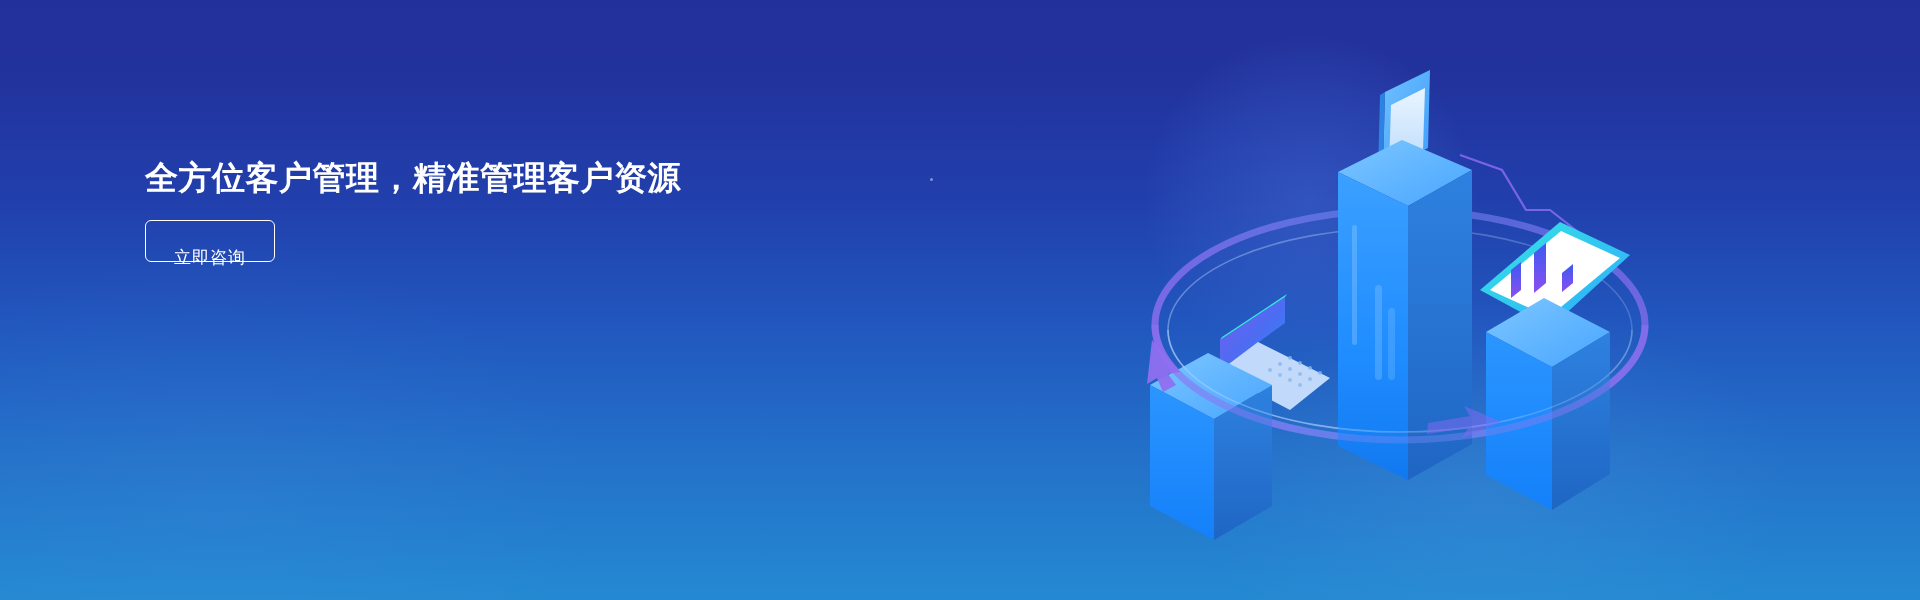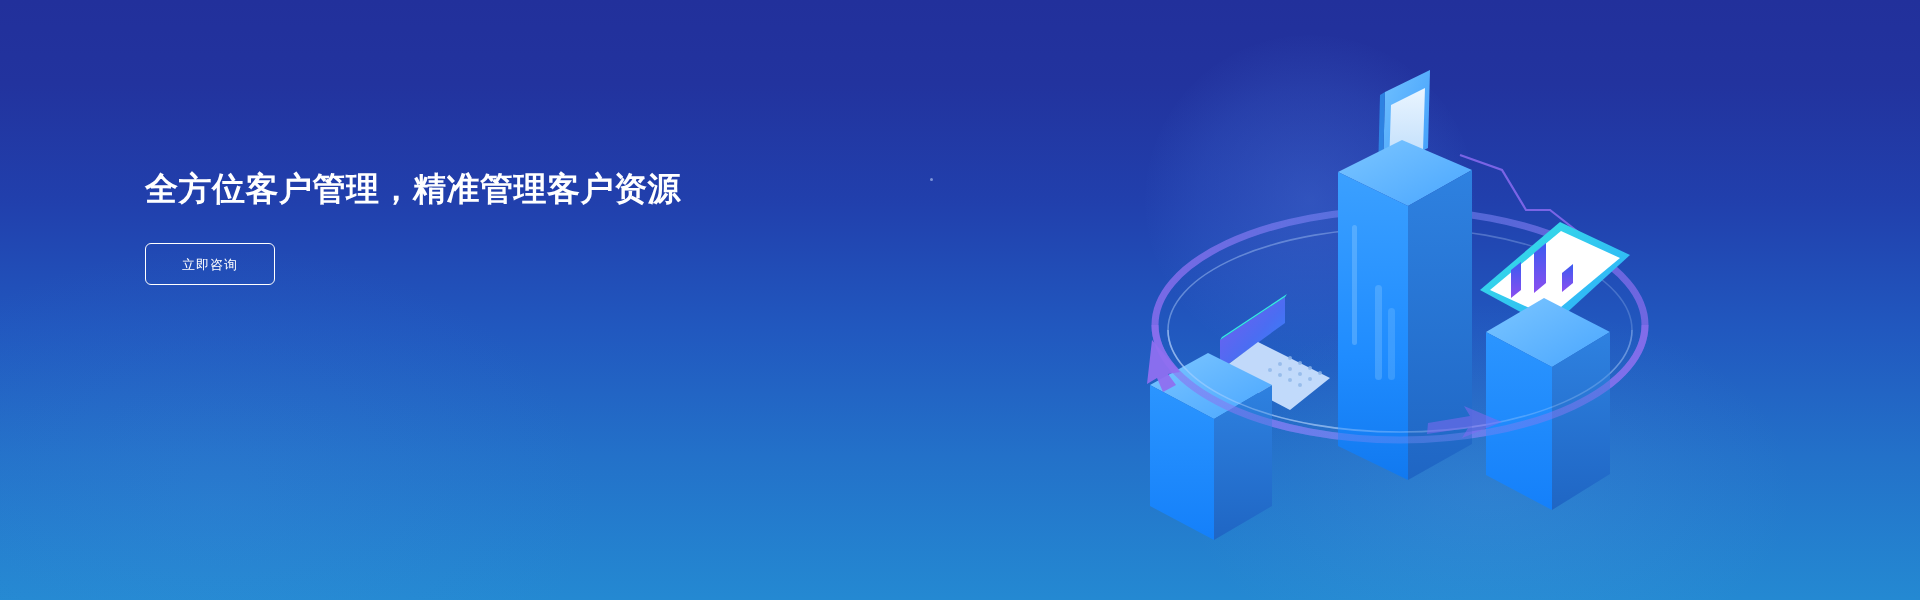--- a/index.html
+++ b/index.html
@@ -49,21 +49,21 @@
     width: 760px; height: 520px;
     background: radial-gradient(ellipse at 50% 50%,
         rgba(90,160,235,0.10) 0%,
         rgba(90,160,235,0.0) 70%);
   }
 
   
   #copy {
     position: absolute;
     left: 145px;
-    top: 167px;
+    top: 156px;
     width: 620px;
   }
   #headline {
     margin: 0;
     font-size: 33px;
     line-height: 44px;
     font-weight: bold;
     color: #ffffff;
     letter-spacing: 0.5px;
     white-space: nowrap;
@@ -71,31 +71,31 @@
   #subcopy {
     margin: 18px 0 0 0;
     font-size: 17px;
     line-height: 26px;
     color: #eaf1fd;
     width: 590px;
     font-weight: normal;
   }
   #cta-button {
     display: inline-block;
-    margin-top: 32px;
-    padding: 0;
+    margin-top: 20px;
+    padding: 16px;
     width: 130px;
     height: 42px;
     line-height: 42px;
     text-align: center;
     border: 1.6px solid #ffffff;
     border-radius: 6px;
     background: transparent;
     color: #ffffff;
-    font-size: 13px;
+    font-size: 17px;
     font-family: "Liberation Sans", "DejaVu Sans", sans-serif;
     cursor: pointer;
     letter-spacing: 1px;
     box-sizing: border-box;
   }
 
   
   #sparkle {
     position: absolute;
     left: 930px; top: 178px;

